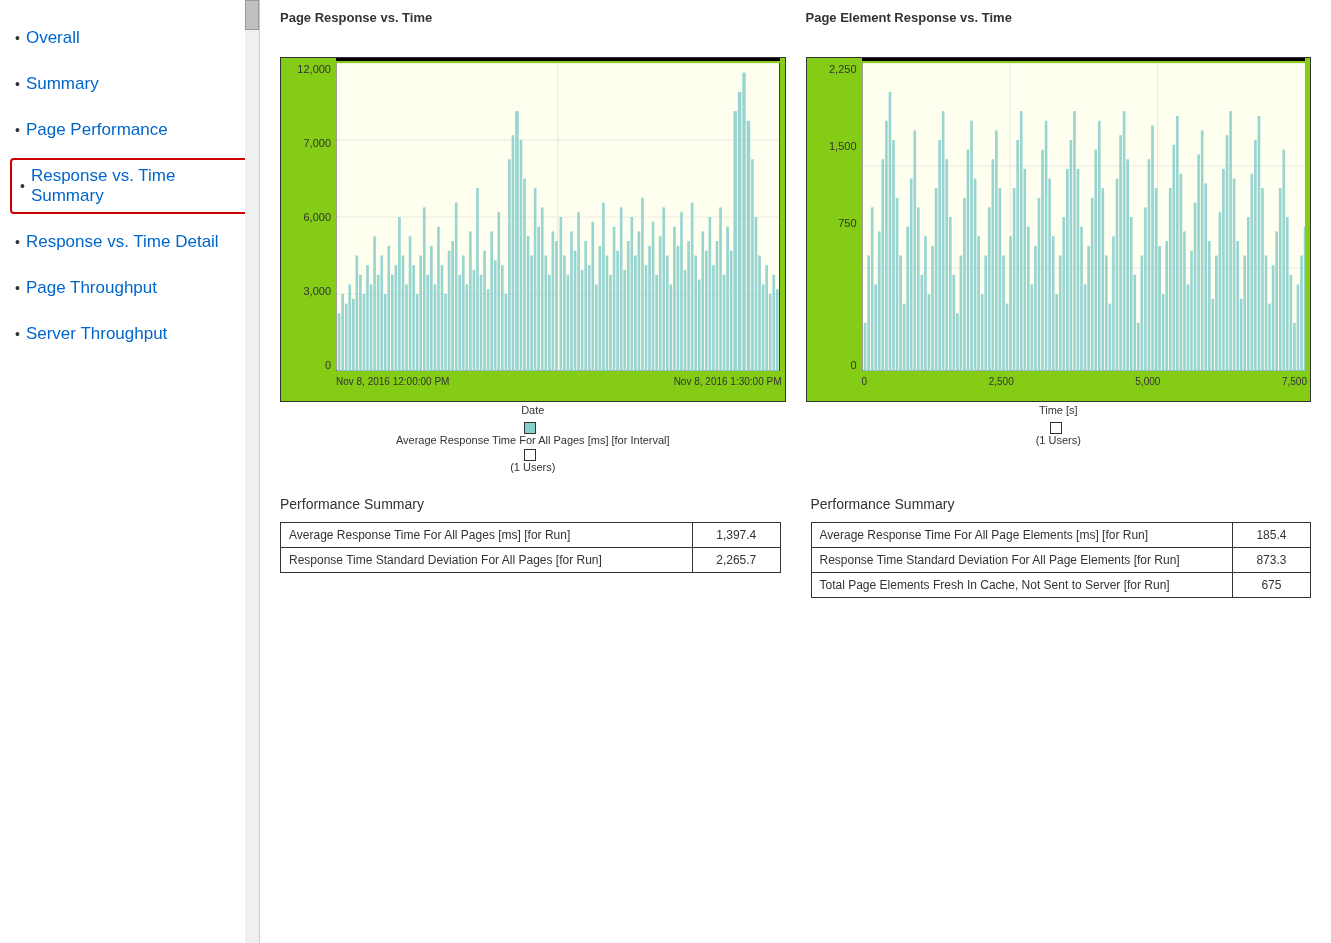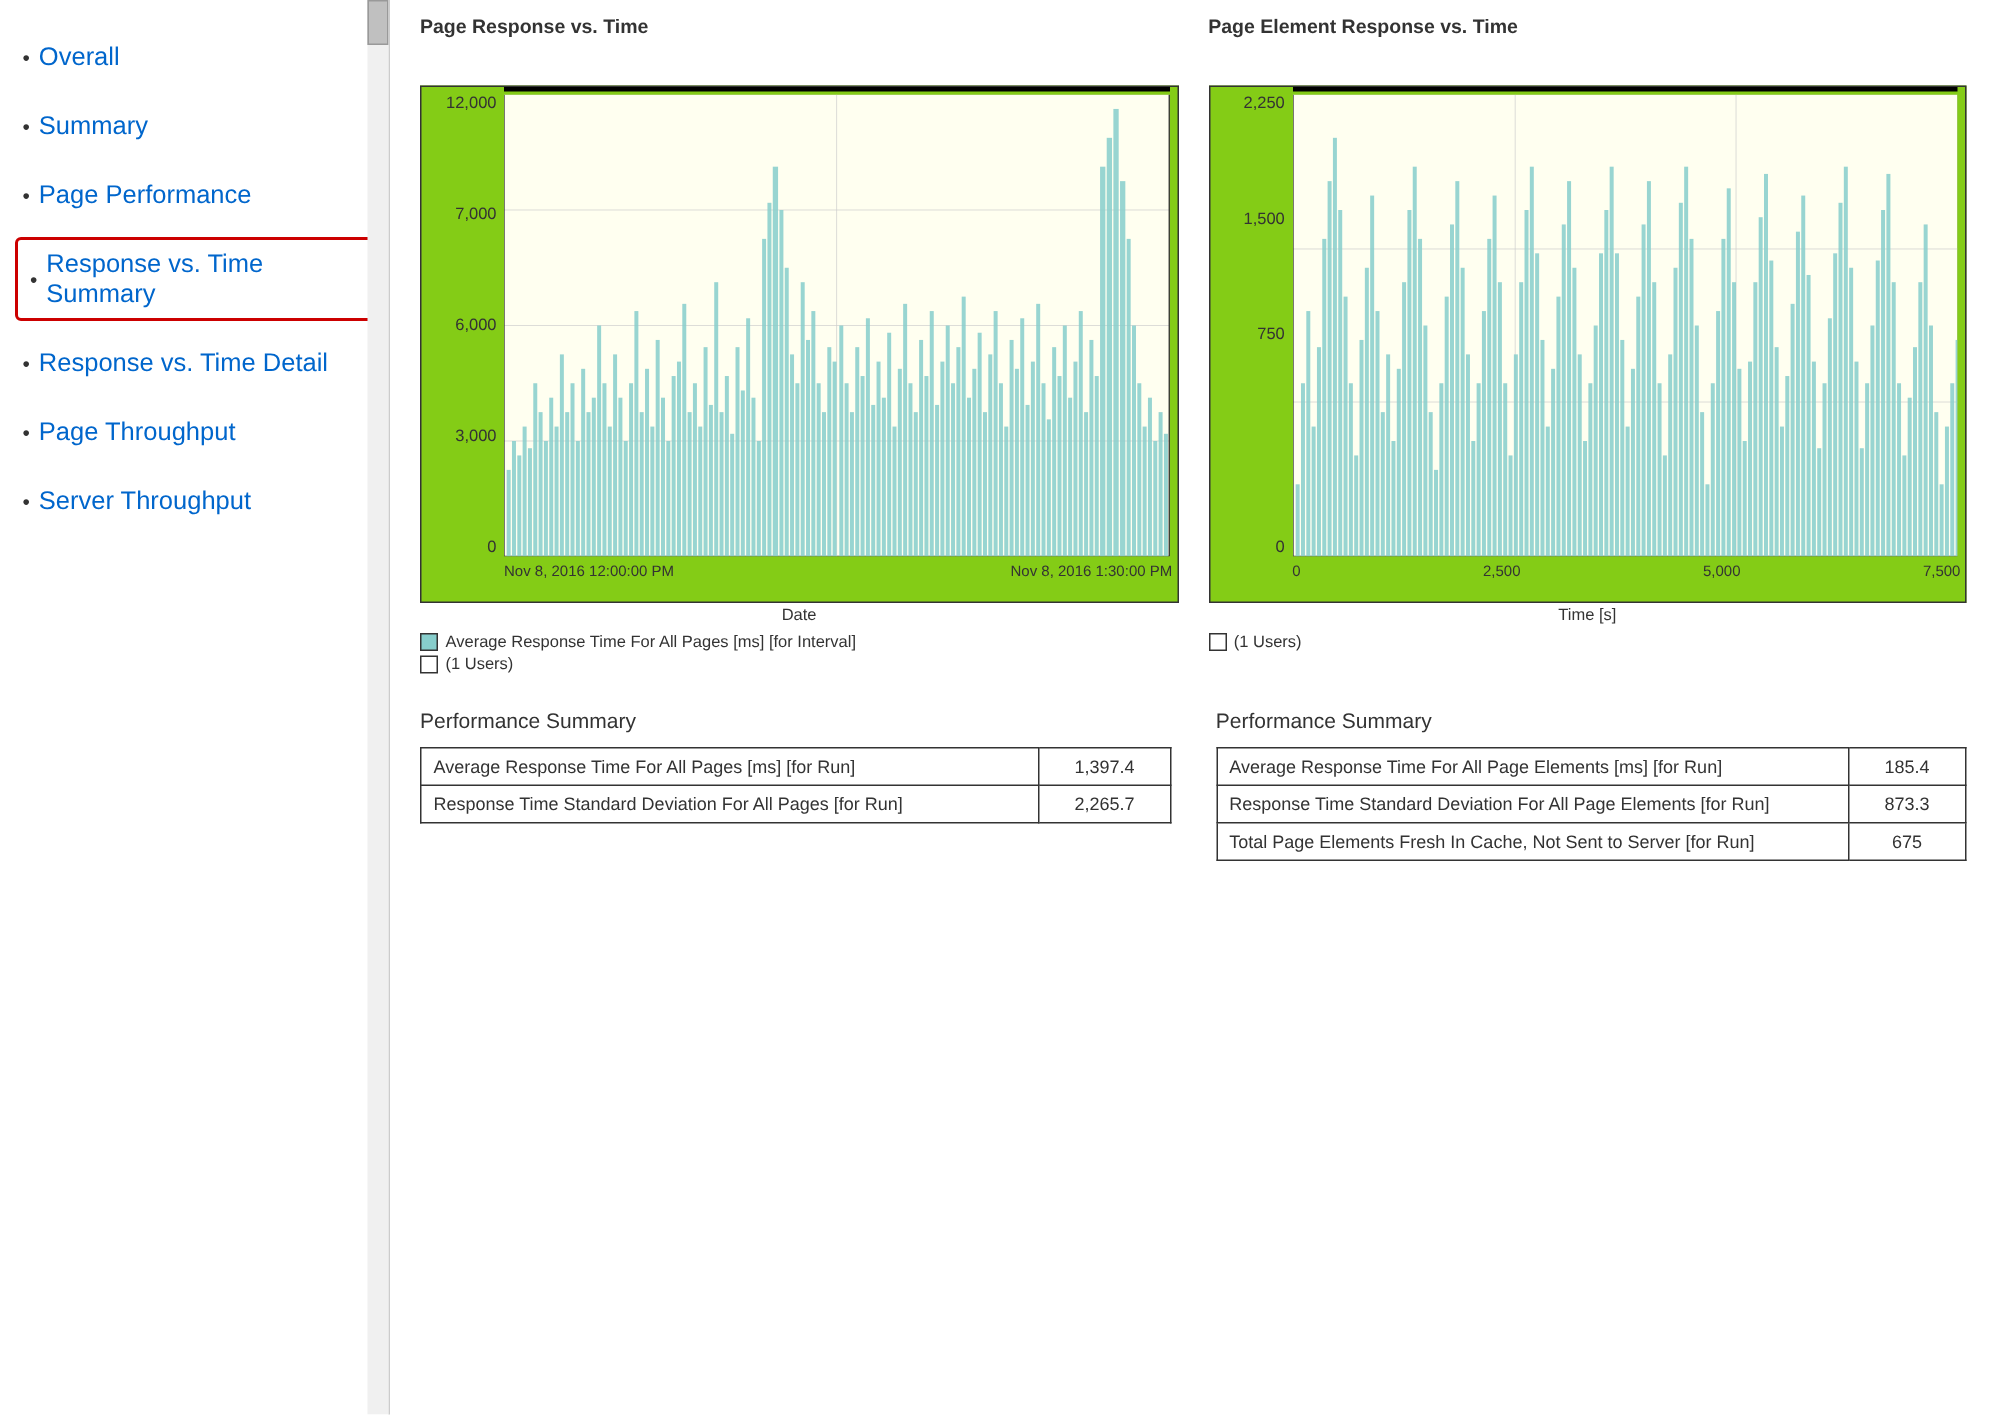--- a/index.html
+++ b/index.html
@@ -144,20 +144,21 @@
     .chart-legend {
       margin-top: 6px;
       font-size: 11px;
       color: #333;
     }
 
     .legend-item {
       display: flex;
       align-items: center;
       margin-bottom: 3px;
+      flex-direction: column;
     }
 
     .legend-box {
       width: 12px;
       height: 12px;
       border: 1px solid #333;
       background: #87cecc;
       margin-right: 5px;
       flex-shrink: 0;
     }

